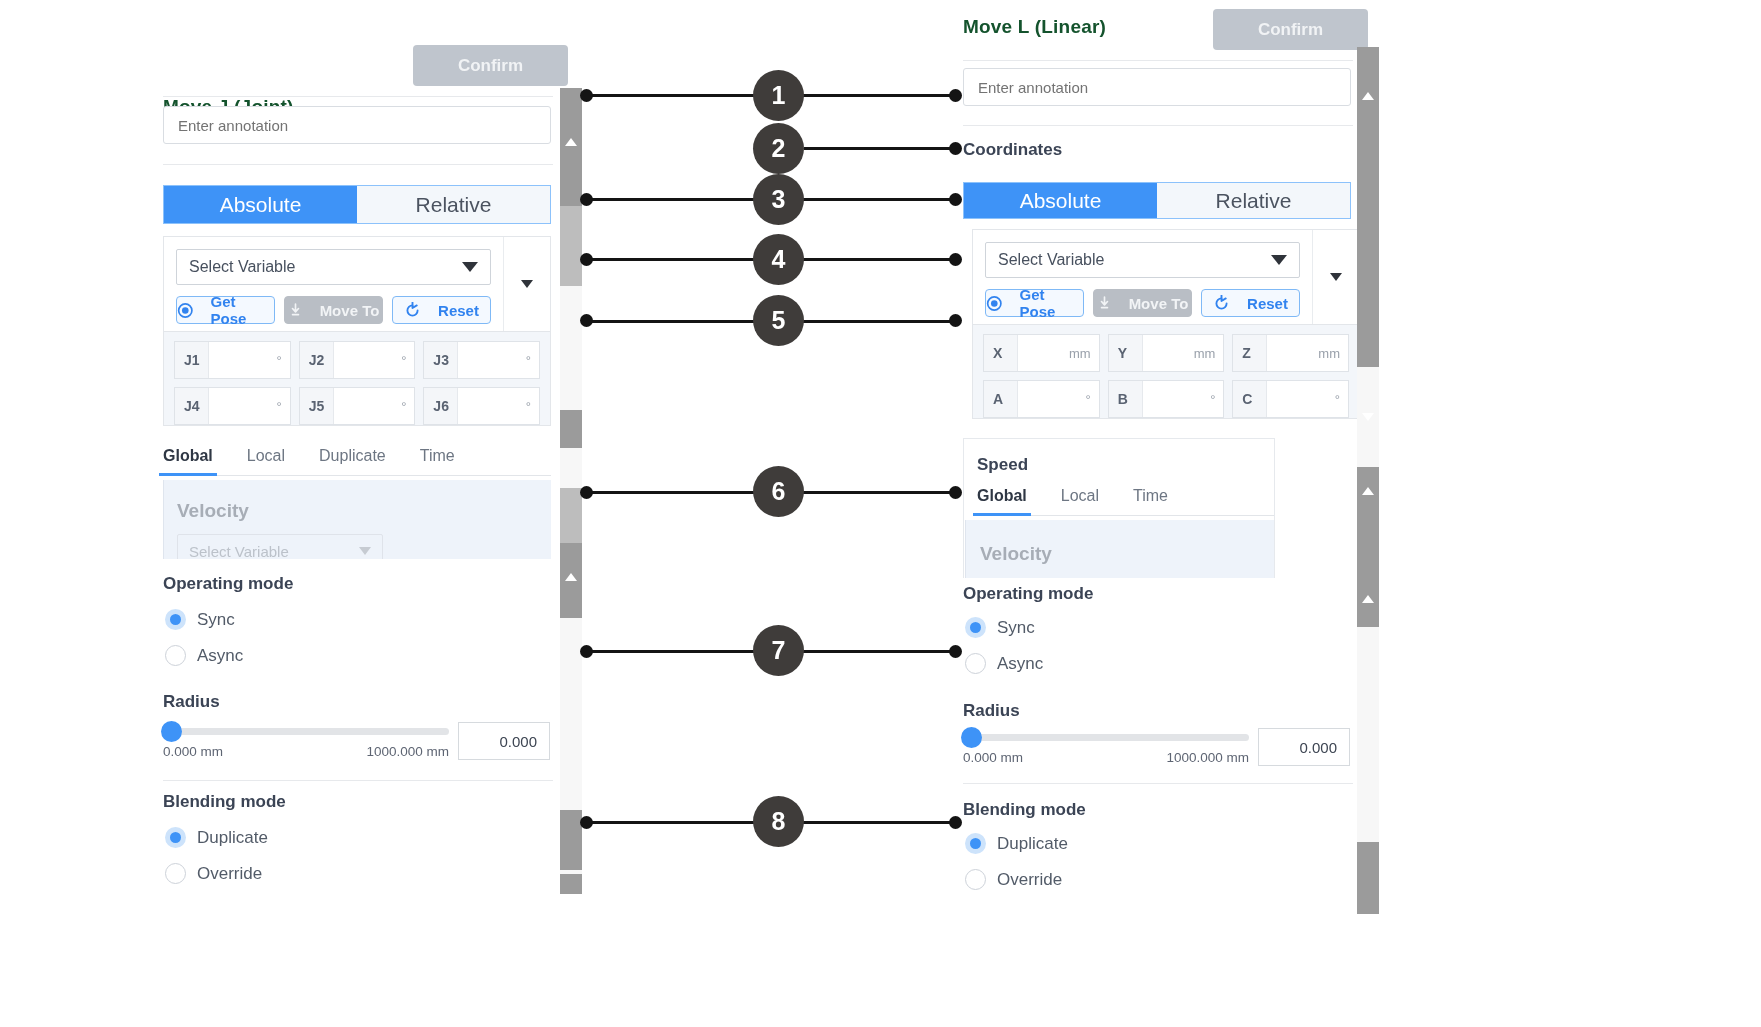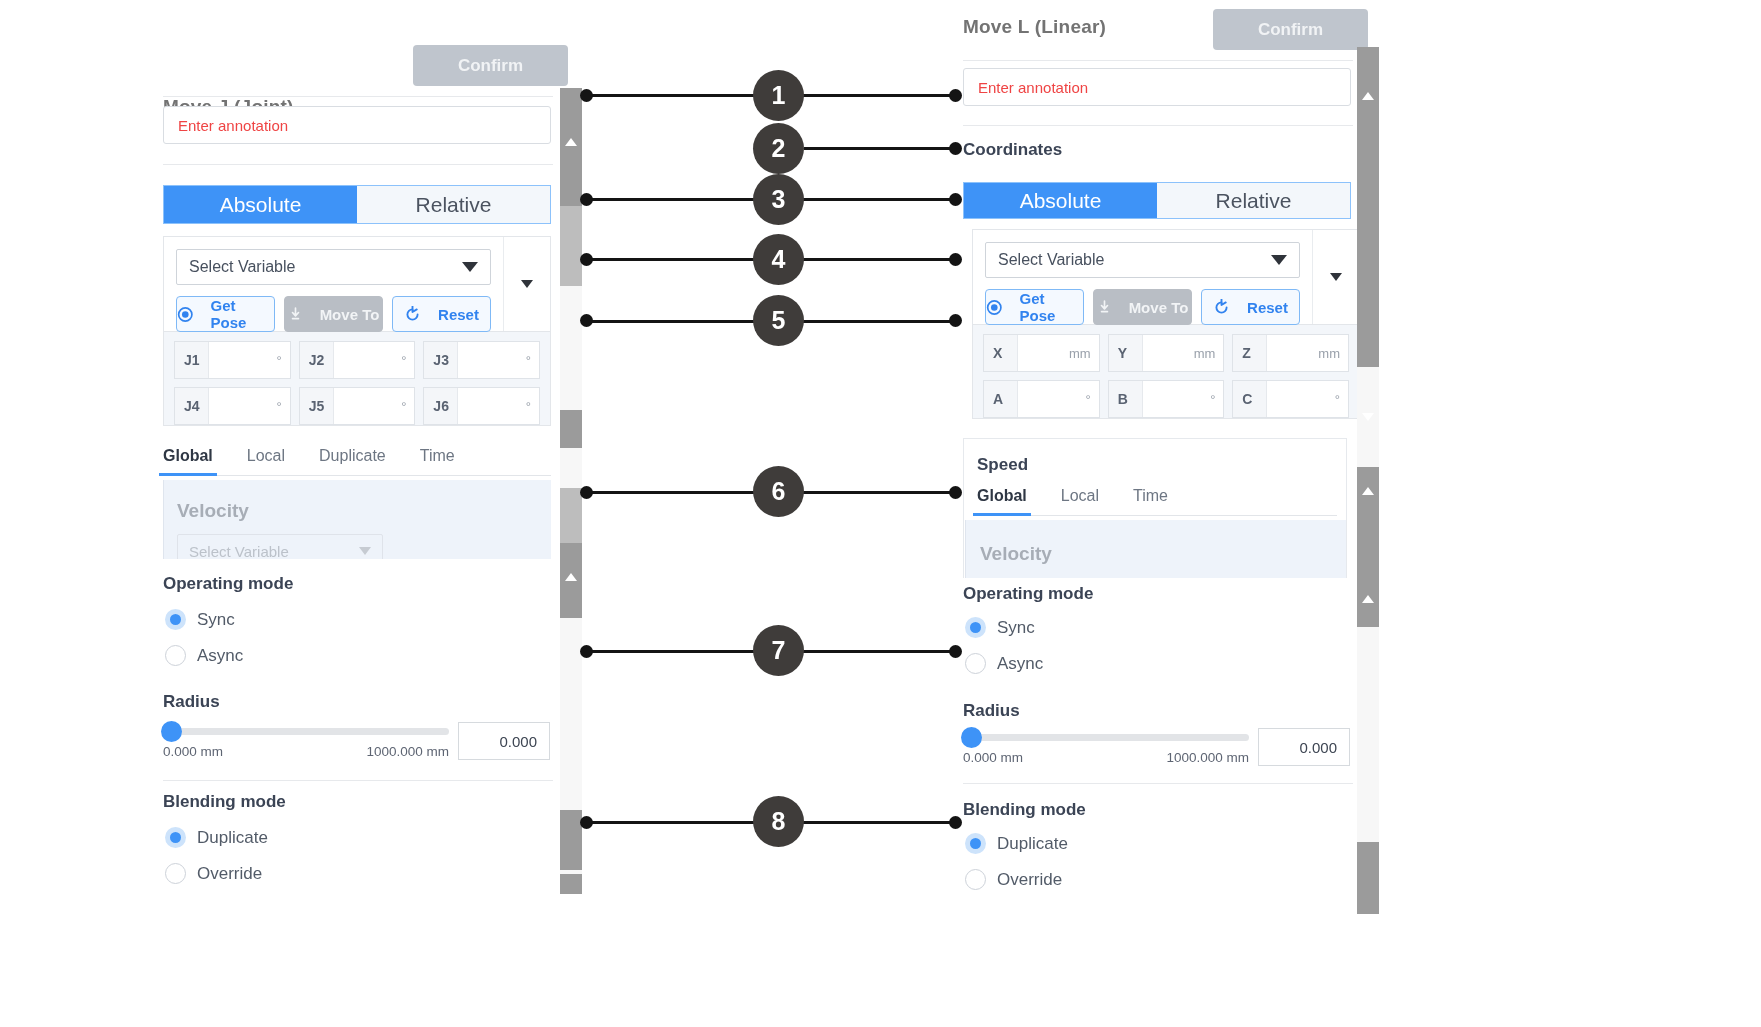--- a/index.html
+++ b/index.html
@@ -5,31 +5,31 @@
   html,body{margin:0;padding:0;background:#ffffff;}
   body{
     width:1761px;height:1027px;position:relative;overflow:hidden;
     font-family:"Liberation Sans", sans-serif;
     color:#394250;
   }
   .stage{position:absolute;left:0;top:0;width:1761px;height:1027px;}
 
   
   .panel{position:absolute;background:#fff;}
-  .panel-title{font-size:19px;font-weight:bold;color:#737373;letter-spacing:.2px;}
+  .panel-title{font-size:19px;font-weight:bold;color:#14532d;letter-spacing:.2px;}
   .confirm-btn{
     background:#bfc5cd;color:#f1f3f5;border:none;border-radius:4px;
     font-size:17px;font-weight:bold;font-family:inherit;
     display:flex;align-items:center;justify-content:center;
   }
   .hr{background:#e7e9ec;height:1px;width:100%;}
   .annot-input{
     border:1px solid #d9dde2;border-radius:3px;background:#fff;
     display:flex;align-items:center;padding-left:14px;
-    font-size:15px;color:#ef4444;box-sizing:border-box;
+    font-size:15px;color:#737373;box-sizing:border-box;
   }
 
   .seg{display:flex;border:1px solid #8cc2fb;box-sizing:border-box;}
   .seg>div{flex:1;display:flex;align-items:center;justify-content:center;font-size:21px;}
   .seg .on{background:#3e93f7;color:#fff;}
   .seg .off{background:#f3f7fb;color:#4b5360;}
 
   .var-box{border:1px solid #e3e6ea;box-sizing:border-box;background:#fff;display:flex;}
   .var-main{flex:1;padding:12px 12px 12px 12px;box-sizing:border-box;}
   .var-side{width:46px;border-left:1px solid #e9ecef;display:flex;align-items:center;justify-content:center;}
@@ -37,21 +37,21 @@
     border:1px solid #cfd4da;border-radius:2px;height:36px;background:#fff;
     display:flex;align-items:center;justify-content:space-between;
     padding:0 12px;font-size:16px;color:#47505e;box-sizing:border-box;
   }
   .caret{width:0;height:0;border-left:8px solid transparent;border-right:8px solid transparent;border-top:10px solid #2f333a;}
   .caret.sm{border-left:6px solid transparent;border-right:6px solid transparent;border-top:8px solid #2f333a;}
   .caret.pale{border-top-color:#c6cbd2;}
 
   .btnrow{display:flex;gap:9px;margin-top:11px;}
   .act{
-    flex:1;height:36px;border-radius:4px;display:flex;align-items:center;justify-content:center;gap:17px;
+    flex:1;height:28px;border-radius:4px;display:flex;align-items:center;justify-content:center;gap:17px;
     font-size:15px;font-weight:bold;box-sizing:border-box;
   }
   .act.outline{border:1px solid #7fb9f6;background:#f4f9ff;color:#3183ef;}
   .act.gray{background:#b9bec5;color:#f2f4f6;border:1px solid #b9bec5;}
 
   .fieldgrid{background:#f3f6fa;border:1px solid #e3e6ea;border-top:none;box-sizing:border-box;padding:9px 10px;}
   .frow{display:flex;gap:8px;align-items:center;}
   .frow + .frow{margin-top:8px;}
   .fcell{flex:1;display:flex;border:1px solid #dfe3e8;background:#fff;height:38px;box-sizing:border-box;}
   .fkey{width:34px;background:#f4f6f9;border-right:1px solid #e6e9ed;display:flex;align-items:center;padding-left:9px;font-size:14px;font-weight:bold;color:#5a6372;box-sizing:border-box;}
@@ -327,21 +327,21 @@
           <div class="fkey">B</div>
           <div class="fval">°</div>
         </div>
         <div class="fcell">
           <div class="fkey">C</div>
           <div class="fval">°</div>
         </div>
       </div>
     </div>
 
-    <div class="clip" style="position:absolute;left:0;top:438px;width:384px;height:140px;border:1px solid #e6e9ed;border-bottom:none;background:#fff;box-sizing:border-box;">
+    <div class="clip" style="position:absolute;left:0;top:438px;width:312px;height:140px;border:1px solid #e6e9ed;border-bottom:none;background:#fff;box-sizing:border-box;">
       <div class="sec-h" style="position:absolute;left:13px;top:16px;">Speed</div>
       <div class="tabs" style="position:absolute;left:13px;top:48px;width:360px;">
         <div class="act-tab">Global</div>
         <div>Local</div>
         <div>Time</div>
       </div>
       <div class="velbox clip" style="position:absolute;left:1px;top:81px;width:382px;height:58px;padding:14px 0 0 14px;box-sizing:border-box;">
         <div class="vel-label" style="margin-top:9px;">Velocity</div>
       </div>
     </div>

